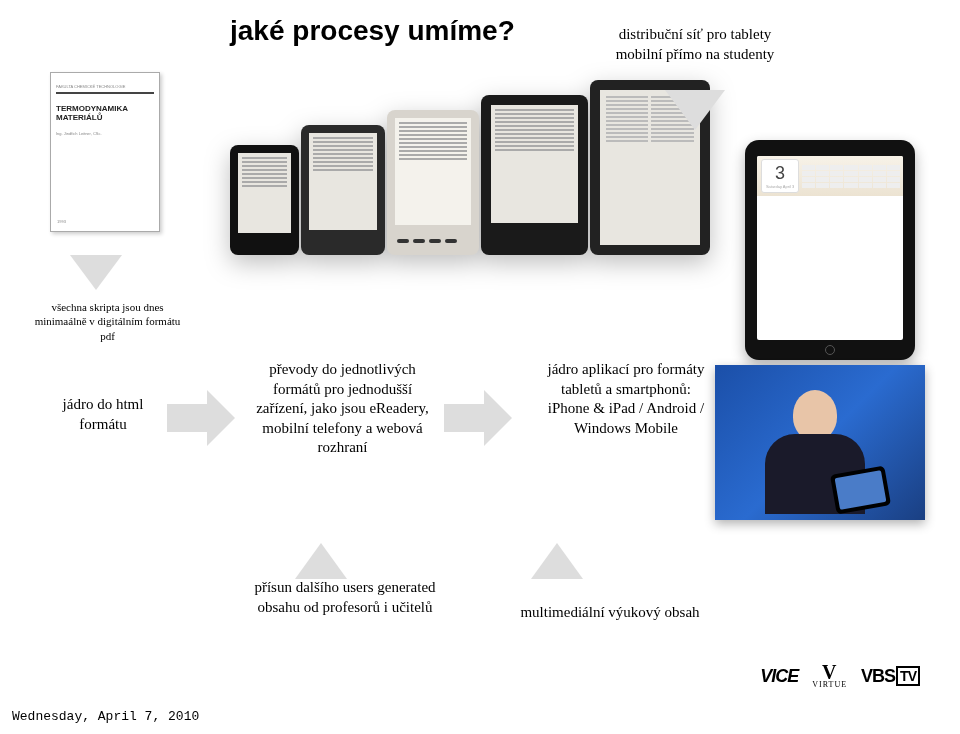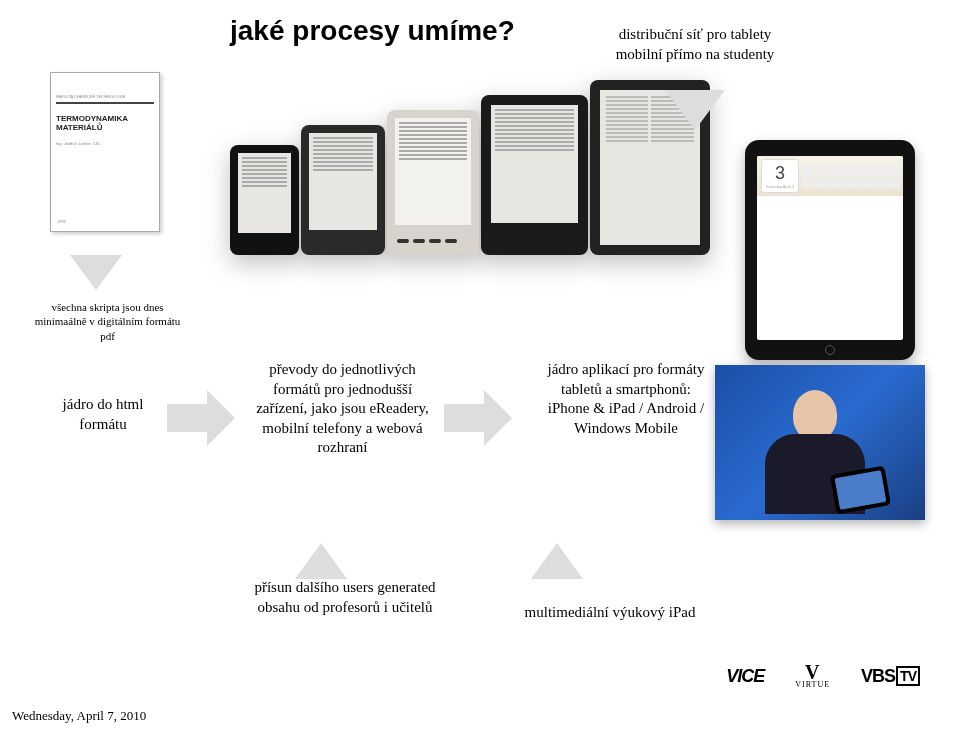--- a/index.html
+++ b/index.html
@@ -33,21 +33,21 @@
   
   .book {
     position: absolute;
     top: 72px;
     left: 50px;
     width: 110px;
     height: 160px;
     border: 1px solid #aaa;
     background: #fff;
     box-shadow: 2px 2px 4px rgba(0,0,0,0.2);
-    padding: 22px 5px;
+    padding: 12px 5px;
     font-size: 5px;
     font-family: Arial, sans-serif;
     color: #333;
   }
   .book .bar { height: 2px; background: #444; margin: 2px 0 4px 0; }
   .book .bigtitle { font-weight: bold; font-size: 8px; margin: 10px 0; color:#222; }
   .book .tiny { font-size: 4px; color:#888; line-height:1.2; }
 
   
   .readers {
@@ -224,21 +224,21 @@
     position:absolute;
     font-size:15px; text-align:center; line-height:1.3;
   }
   .bot1 { bottom:117px; left:245px; width:200px; }
   .bot2 { bottom:112px; left:500px; width:220px; }
 
   
   .footer {
     position:absolute;
     bottom:45px; right:40px;
-    display:flex; align-items:center; gap:31px;
+    display:flex; align-items:center; gap:14px;
   }
   .vice {
     font-family: Arial Black, Arial, sans-serif;
     font-weight:900; font-size:18px; letter-spacing:-1px;
     font-style: italic;
   }
   .virtue {
     display:flex; flex-direction:column; align-items:center;
     font-family: Georgia, serif;
     font-size:8px; letter-spacing:1px;
@@ -247,21 +247,21 @@
     font-size:20px; line-height:0.8; font-weight:bold;
   }
   .vbstv {
     font-family: Arial Black, Arial, sans-serif;
     font-weight:900; font-size:18px; letter-spacing:-1px;
   }
   .vbstv .tv { border:2px solid #000; padding:0 2px; margin-left:1px; font-size:14px; position:relative; top:-1px;}
 
   .datestamp {
     position:absolute; bottom:10px; left:12px;
-    font-family: Liberation Serif, serif;
+    font-family: Liberation Mono, monospace;
     font-size:13px; color:#000;
   }
 </style>
 </head>
 <body>
 
 <div class="title">jaké procesy umíme?</div>
 <div class="toplabel">distribuční síť pro tablety mobilní přímo na studenty</div>
 
 <div class="book">
@@ -439,21 +439,21 @@
 
 <div class="photo">
   <div class="person">
     <div class="head"></div>
     <div class="body"></div>
   </div>
   <div class="tablet"></div>
 </div>
 
 <div class="bot bot1">přísun dalšího users generated obsahu od profesorů i učitelů</div>
-<div class="bot bot2">multimediální výukový iPad</div>
+<div class="bot bot2">multimediální výukový obsah</div>
 
 <div class="footer">
   <div class="vice">VICE</div>
   <div class="virtue">
     <div class="v">V</div>
     <div>VIRTUE</div>
   </div>
   <div class="vbstv">
     <span>VBS</span><span class="tv">TV</span>
   </div>

